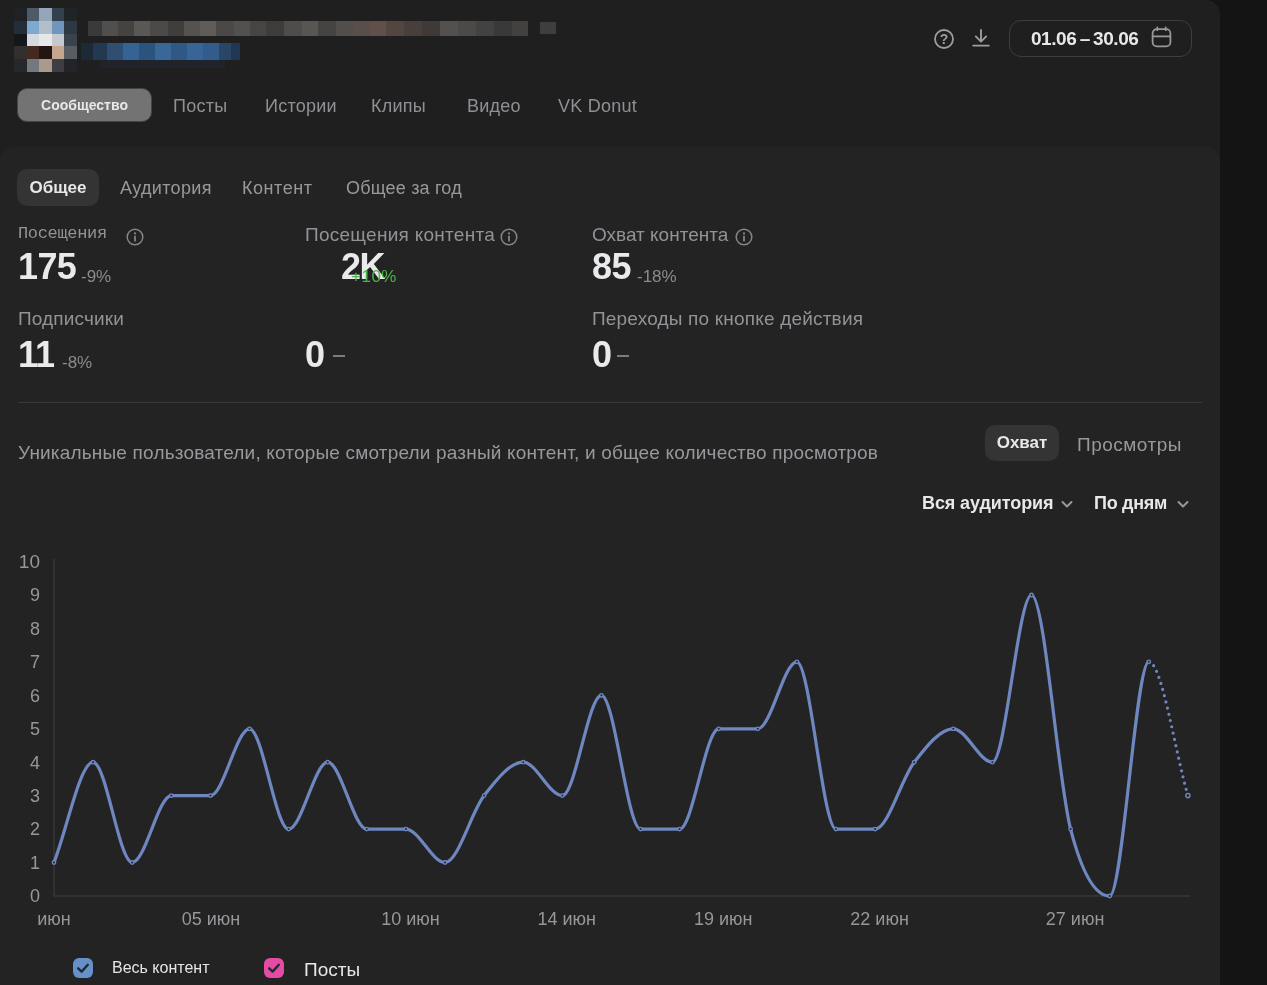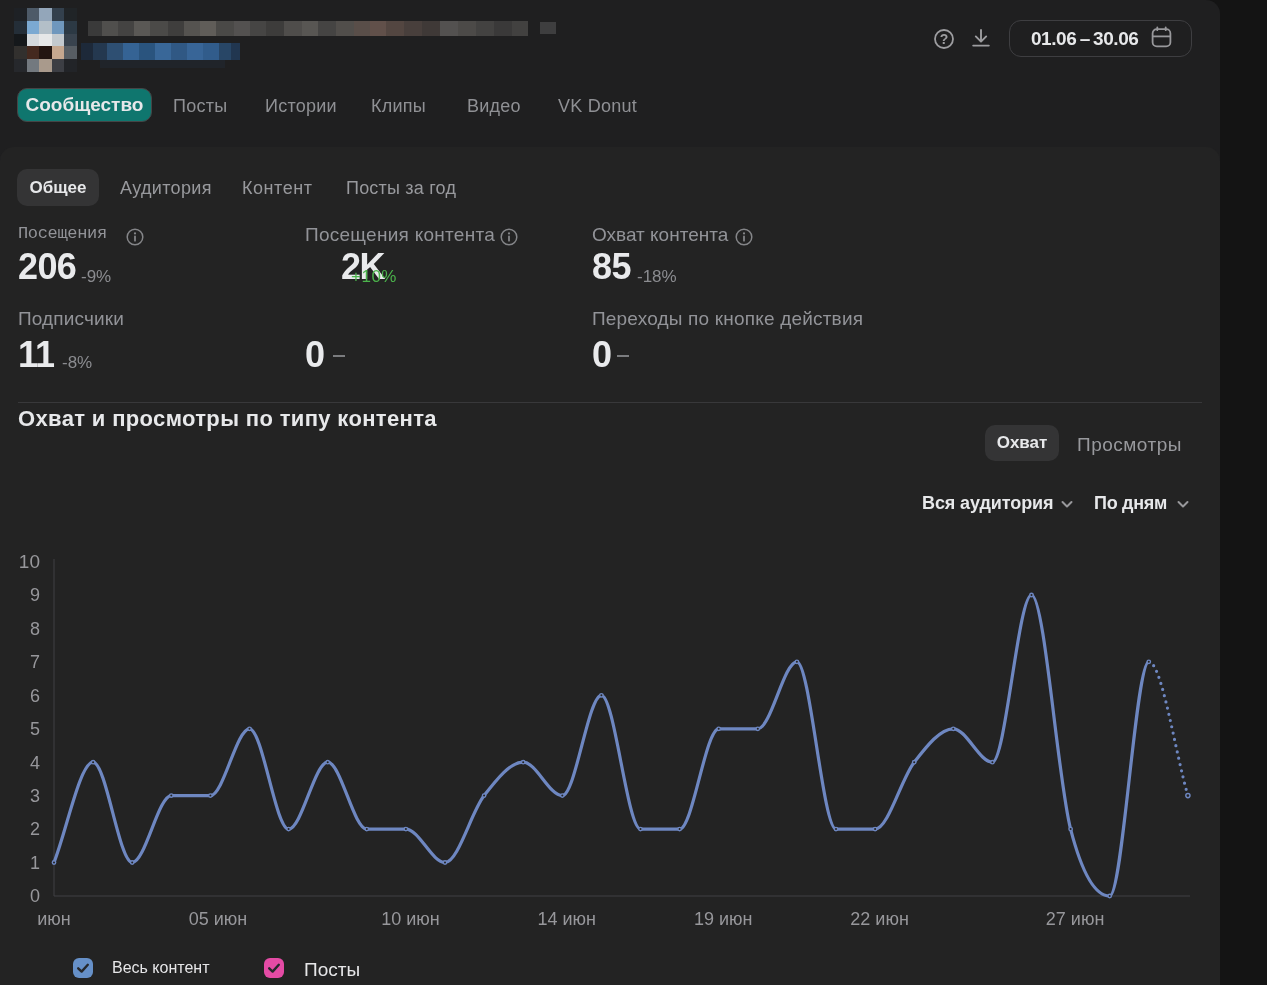--- a/index.html
+++ b/index.html
@@ -2,22 +2,22 @@
 <html><head><meta charset="utf-8">
 <style>
 * { margin:0; padding:0; box-sizing:border-box; }
 html,body { width:1267px; height:985px; background:#141414; overflow:hidden;
   font-family:"Liberation Sans", sans-serif; }
 .abs { position:absolute; }
 #panel { position:absolute; left:0; top:0; width:1220px; height:985px;
   background:#1f1f20; border-top-right-radius:14px; }
 #card { position:absolute; left:0; top:147px; width:1220px; height:838px;
   background:#232323; border-radius:14px 14px 0 0; }
-.pill1 { background:#0f766e; border:1px solid #454546; border-radius:10px;
-  color:#e7e8ea; font-weight:700; font-size:19px; display:flex; align-items:center; justify-content:center; }
+.pill1 { background:#737373; border:1px solid #454546; border-radius:10px;
+  color:#e7e8ea; font-weight:700; font-size:14px; display:flex; align-items:center; justify-content:center; }
 .pill2 { background:#343435; border-radius:10px; color:#e7e8ea; font-weight:700;
   font-size:17px; display:flex; align-items:center; justify-content:center; }
 .tab { color:#8f9094; font-weight:400; font-size:18px; letter-spacing:0.25px; }
 .val { color:#e9eaec; font-size:36px; font-weight:700; line-height:1; }
 .delta { color:#8b8c90; font-size:17px; }
 .mosaic { display:grid; }
 </style></head>
 <body>
 <div id="panel">
 
@@ -82,29 +82,29 @@
   <div class="abs tab" style="left:371px; top:96px;">Клипы</div>
   <div class="abs tab" style="left:467px; top:96px;">Видео</div>
   <div class="abs tab" style="left:558px; top:96px;">VK Donut</div>
 </div>
 
 <div id="card">
 
   <div class="abs pill2" style="left:17px; top:22px; width:82px; height:37px;">Общее</div>
   <div class="abs tab" style="left:120px; top:31px; color:#98999d; letter-spacing:0.35px;">Аудитория</div>
   <div class="abs tab" style="left:242px; top:31px; color:#98999d; letter-spacing:0.55px;">Контент</div>
-  <div class="abs tab" style="left:346px; top:31px; color:#98999d; letter-spacing:0.2px;">Посты за год</div>
+  <div class="abs tab" style="left:346px; top:31px; color:#98999d; letter-spacing:0.2px;">Общее за год</div>
 
   <div class="abs" style="left:18px; top:77px; font-size:17px; color:#929398; letter-spacing:-0.33px;font-family:Liberation Mono, monospace;">Посещения</div>
   <svg class="abs" style="left:126px; top:81px;" width="18" height="18" viewBox="0 0 18 18">
       <circle cx="9" cy="9" r="7.8" fill="none" stroke="#848588" stroke-width="1.5"></circle>
       <circle cx="9" cy="5.4" r="1.1" fill="#848588"></circle>
       <rect x="8.1" y="7.6" width="1.8" height="6" rx="0.9" fill="#848588"></rect>
     </svg>
-  <div class="abs val" style="left:18px; top:102px; letter-spacing:-0.6px;">206</div>
+  <div class="abs val" style="left:18px; top:102px; letter-spacing:-0.6px;">175</div>
   <div class="abs delta" style="left:81px; top:120px;">-9%</div>
 
   <div class="abs" style="left:305px; top:77px; font-size:19px; color:#929398; letter-spacing:0.27px;">Посещения контента</div>
   <svg class="abs" style="left:500px; top:81px;" width="18" height="18" viewBox="0 0 18 18">
       <circle cx="9" cy="9" r="7.8" fill="none" stroke="#848588" stroke-width="1.5"></circle>
       <circle cx="9" cy="5.4" r="1.1" fill="#848588"></circle>
       <rect x="8.1" y="7.6" width="1.8" height="6" rx="0.9" fill="#848588"></rect>
     </svg>
   <div class="abs val" style="left:305px; top:102px; letter-spacing:-1.5px;margin-left:36px;">2K</div>
   <div class="abs delta" style="left:351px; top:120px; color:#4bb34b; letter-spacing:0.5px;">+10%</div>
@@ -124,21 +124,21 @@
 
   <div class="abs val" style="left:305px; top:190px;">0</div>
   <div class="abs" style="left:333px; top:208px; width:12px; height:2px; background:#7b7c7f;"></div>
 
   <div class="abs" style="left:592px; top:161px; font-size:19px; color:#929398; letter-spacing:0.19px;">Переходы по кнопке действия</div>
   <div class="abs val" style="left:592px; top:190px;">0</div>
   <div class="abs" style="left:617px; top:208px; width:12px; height:2px; background:#7b7c7f;"></div>
 
   <div class="abs" style="left:18px; top:255px; width:1184px; height:1px; background:#38383a;"></div>
 
-  <div class="abs" style="left:18px; top:259px; font-size:22px; font-weight:700; color:#e7e8ea; letter-spacing:0.35px;">Охват и просмотры по типу контента</div>
+  <div class="abs" style="left:18px; top:295px; font-size:19px; color:#9c9da1; letter-spacing:0.18px; color:#98999d !important;">Уникальные пользователи, которые смотрели разный контент, и общее количество просмотров</div>
   <div class="abs pill2" style="left:985px; top:278px; width:74px; height:36px;">Охват</div>
   <div class="abs" style="left:1077px; top:287px; font-size:19px; color:#98999d; letter-spacing:0.5px;">Просмотры</div>
 
   <div class="abs" style="left:922px; top:346px; font-size:18px; font-weight:700; color:#e7e8ea; letter-spacing:-0.1px;">Вся аудитория</div>
   <svg class="abs" style="left:1060px; top:352px;" width="14" height="10" viewBox="0 0 14 10">
       <path d="M2.5 3 L7 7.5 L11.5 3" fill="none" stroke="#98989b" stroke-width="2" stroke-linecap="round" stroke-linejoin="round"></path>
     </svg>
   <div class="abs" style="left:1094px; top:346px; font-size:18px; font-weight:700; color:#e7e8ea; letter-spacing:-0.3px;">По дням</div>
   <svg class="abs" style="left:1176px; top:352px;" width="14" height="10" viewBox="0 0 14 10">
       <path d="M2.5 3 L7 7.5 L11.5 3" fill="none" stroke="#98989b" stroke-width="2" stroke-linecap="round" stroke-linejoin="round"></path>
@@ -203,18 +203,18 @@
     <path d="M5.2 10.3 L8.6 13.6 L14.8 6.8" fill="none" stroke="#26282c" stroke-width="2.4" stroke-linecap="round" stroke-linejoin="round"></path>
   </svg>
 <div class="abs" style="left:112px; top:959px; font-size:16px; color:#e6e6e8;">Весь контент</div>
 <div class="abs" style="left:264px; top:958px; width:20px; height:20px; border-radius:6px; background:#e44ba5;"></div>
 <svg class="abs" style="left:264px; top:958px;" width="20" height="20" viewBox="0 0 20 20">
     <path d="M5.2 10.3 L8.6 13.6 L14.8 6.8" fill="none" stroke="#26282c" stroke-width="2.4" stroke-linecap="round" stroke-linejoin="round"></path>
   </svg>
 <div class="abs" style="left:304px; top:959px; font-size:19px; color:#e6e6e8;">Посты</div>
 
 <div class="abs" style="left: -6px; top: 910px; width: 120px; text-align: center; font-size: 18px; color: rgb(151, 151, 155); line-height: 18px;">июн</div>
-<div class="abs" style="left: 158px; top: 910px; width: 120px; text-align: center; font-size: 18px; color: rgb(151, 151, 155); line-height: 18px;">05 июн</div>
+<div class="abs" style="left: 151px; top: 910px; width: 120px; text-align: center; font-size: 18px; color: rgb(151, 151, 155); line-height: 18px;">05 июн</div>
 <div class="abs" style="left: 350.4px; top: 910px; width: 120px; text-align: center; font-size: 18px; color: rgb(151, 151, 155); line-height: 18px;">10 июн</div>
 <div class="abs" style="left: 506.8px; top: 910px; width: 120px; text-align: center; font-size: 18px; color: rgb(151, 151, 155); line-height: 18px;">14 июн</div>
 <div class="abs" style="left: 663.2px; top: 910px; width: 120px; text-align: center; font-size: 18px; color: rgb(151, 151, 155); line-height: 18px;">19 июн</div>
 <div class="abs" style="left: 819.6px; top: 910px; width: 120px; text-align: center; font-size: 18px; color: rgb(151, 151, 155); line-height: 18px;">22 июн</div>
 <div class="abs" style="left: 1015.1px; top: 910px; width: 120px; text-align: center; font-size: 18px; color: rgb(151, 151, 155); line-height: 18px;">27 июн</div>
 
 </body></html>

